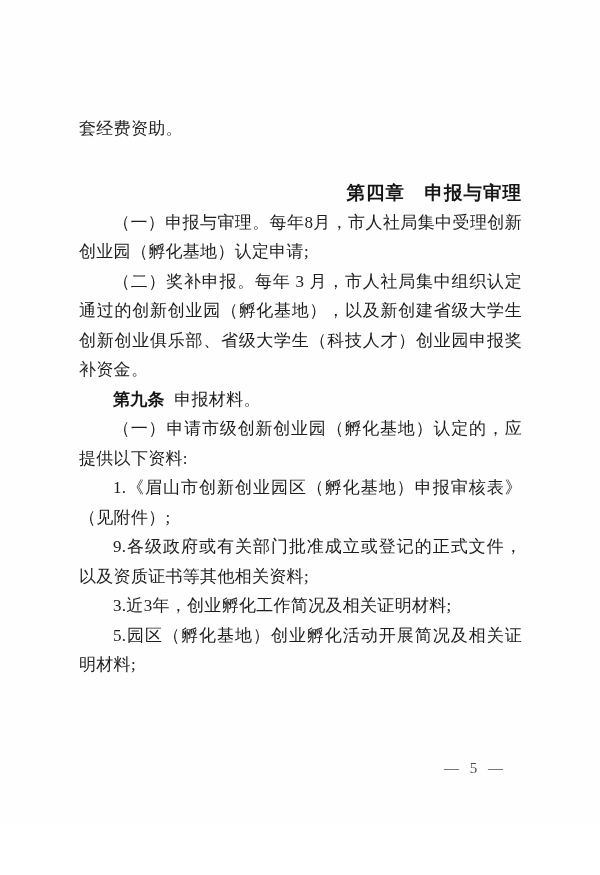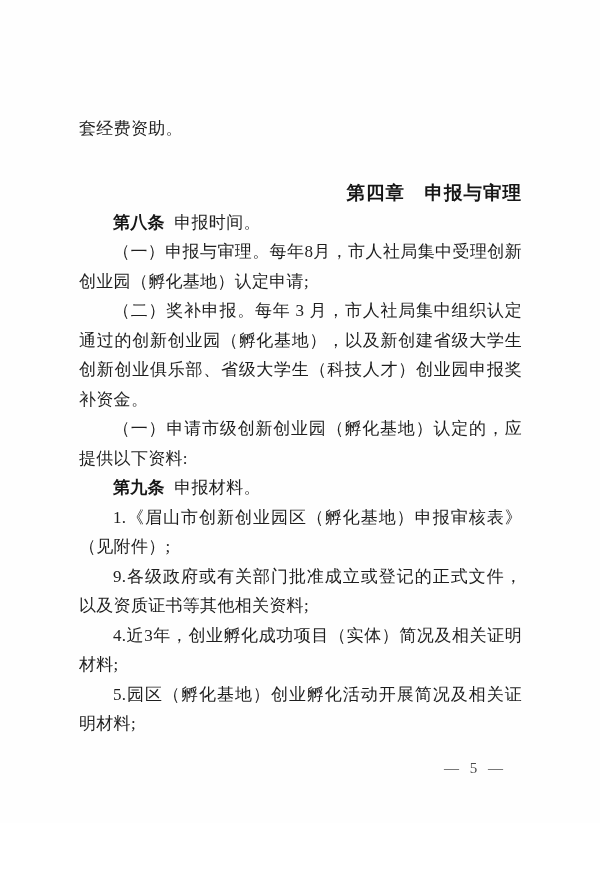--- a/index.html
+++ b/index.html
@@ -62,36 +62,35 @@
 </head>
 <body>
 
 <div class="page">
   <div class="content">
 
     <p>套经费资助。</p>
 
     <p class="chapter-heading">第四章　申报与审理</p>
 
-    <p class="indent"><span class="article-lead">第八条</span><span>申报时间。</span></p>
 
     <p class="indent">（一）申报与审理。每年8月，市人社局集中受理创新创业园（孵化基地）认定申请;</p>
 
     <p class="indent">（二）奖补申报。每年 3 月，市人社局集中组织认定通过的创新创业园（孵化基地），以及新创建省级大学生创新创业俱乐部、省级大学生（科技人才）创业园申报奖补资金。</p>
 
+    <p class="indent"><span class="article-lead">第九条</span><span>申报材料。</span></p>
+
     <p class="indent">（一）申请市级创新创业园（孵化基地）认定的，应提供以下资料:</p>
-
-    <p class="indent"><span class="article-lead">第九条</span><span>申报材料。</span></p>
 
     <p class="indent">1.《眉山市创新创业园区（孵化基地）申报审核表》（见附件）;</p>
 
     <p class="indent">9.各级政府或有关部门批准成立或登记的正式文件，以及资质证书等其他相关资料;</p>
 
+    <p class="indent">3.近3年，创业孵化工作简况及相关证明材料;</p>
 
-    <p class="indent">4.近3年，创业孵化成功项目（实体）简况及相关证明材料;</p>
 
     <p class="indent">5.园区（孵化基地）创业孵化活动开展简况及相关证明材料;</p>
 
 
   </div>
 
   <div class="page-footer">— 5 —</div>
 </div>
 
 </body></html>

